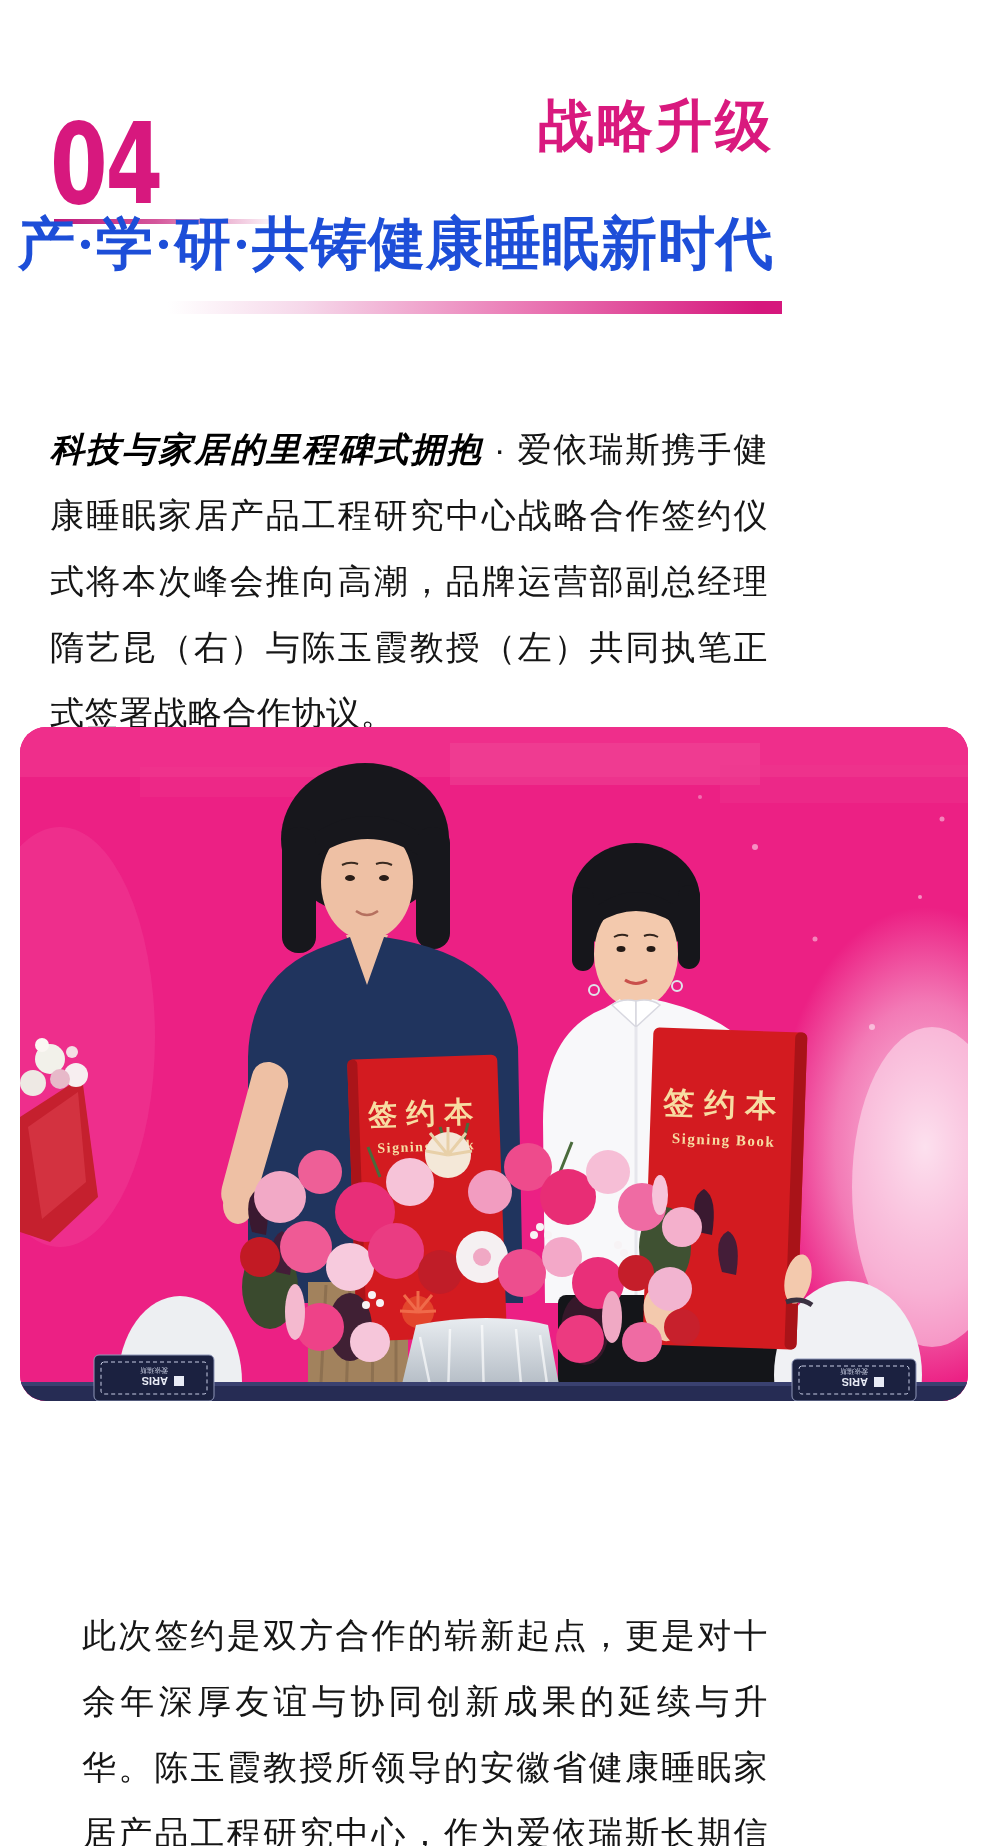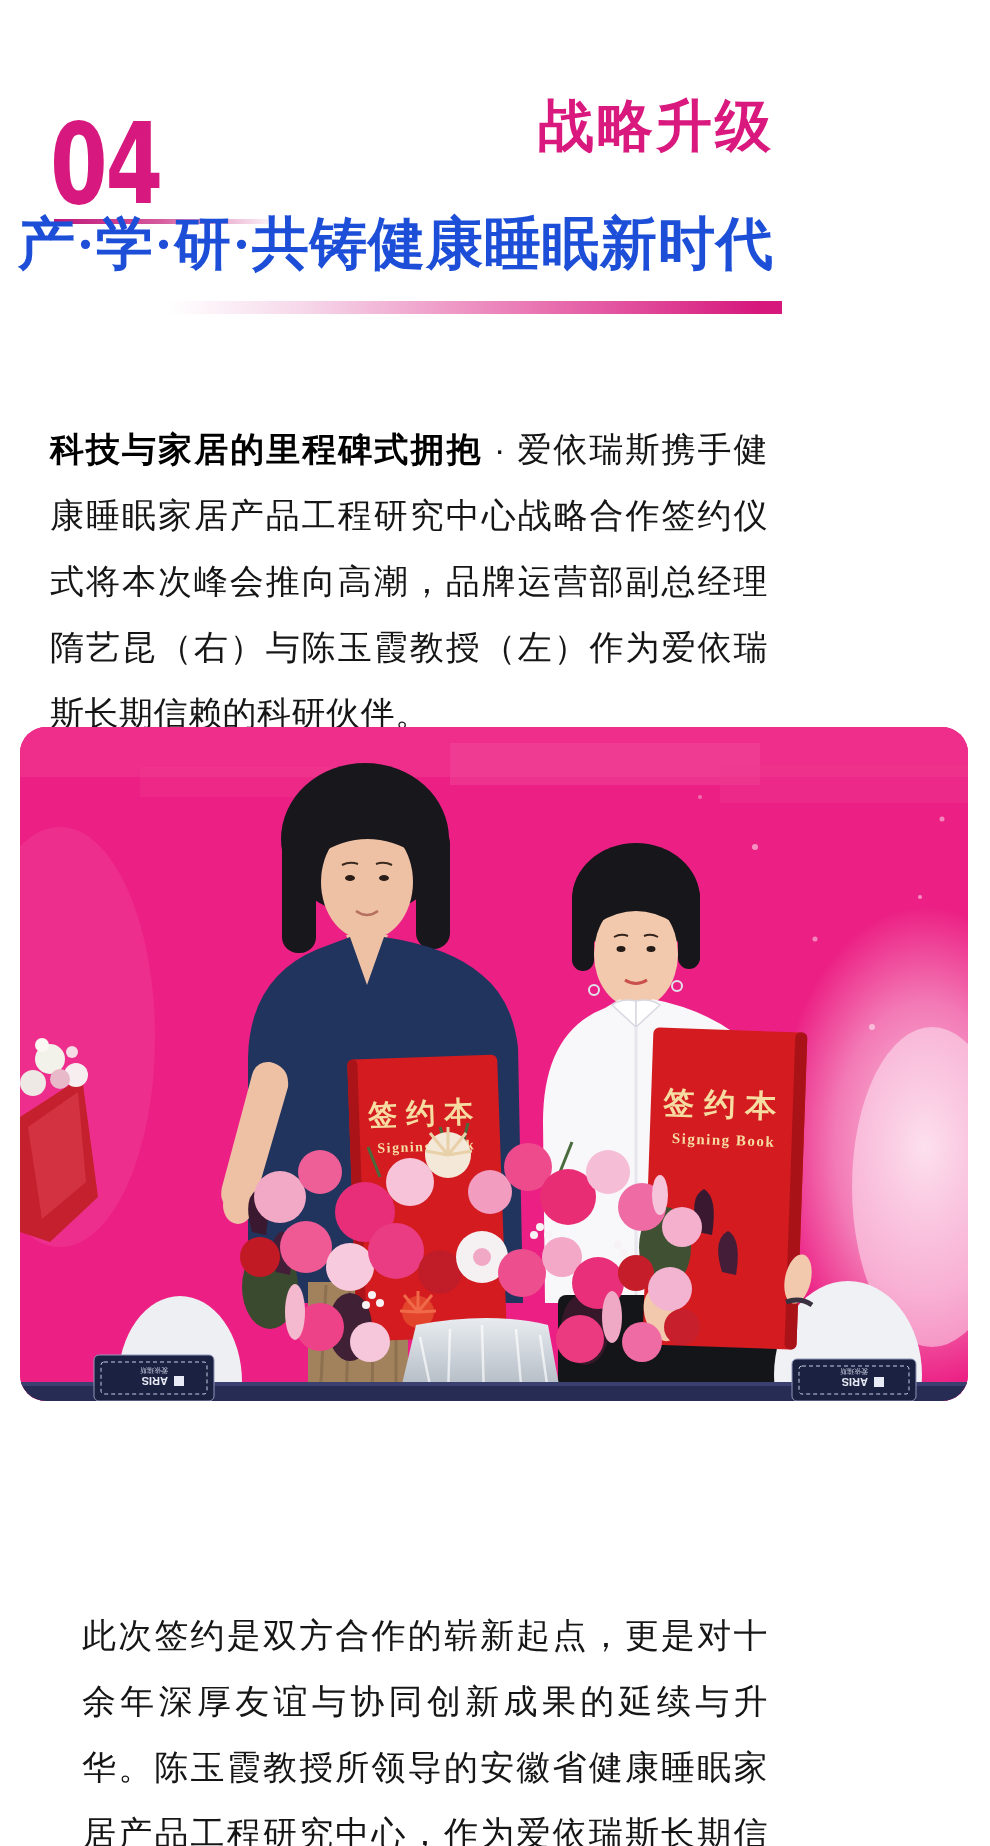--- a/index.html
+++ b/index.html
@@ -19,41 +19,41 @@
     font-family:"Liberation Serif","DejaVu Serif",serif;}
   .page-subtitle{position:absolute;right:40px;top:210px;font-size:57px;line-height:1.2;
     font-weight:700;color:#1d4ed8;letter-spacing:1px;white-space:nowrap;
     font-family:"Liberation Serif","DejaVu Serif",serif;}
   .title-bar{position:absolute;left:168px;right:32px;top:301px;height:13px;
     background:linear-gradient(90deg,rgba(255,255,255,0) 0%,#f6d8ea 22%,#ea7ab5 58%,#d6187d 96%);}
 
   
   .para{position:absolute;left:50px;right:46px;font-size:34px;line-height:66px;
     color:#161616;text-align:justify;letter-spacing:.5px;}
-  .para .lead{font-weight:700;color:#000;}
+  .para .lead{font-weight:700;color:#000;font-style:italic;}
   #para1{top:382px;}
   #para2{top:1568px;margin-left:32px;}
 
   
   .photo{position:absolute;left:20px;top:727px;width:948px;height:674px;
     border-radius:26px;overflow:hidden;background:#ec2084;}
   .photo svg{display:block;width:100%;height:100%;}
 </style>
 </head>
 <body>
 
 <div class="page">
 
   <div class="sec-num">04</div>
   <div class="num-underline"></div>
   <div class="page-title">战略升级</div>
   <div class="page-subtitle">产·学·研·共铸健康睡眠新时代</div>
   <div class="title-bar"></div>
 
-  <p class="para" id="para1"><span class="lead">科技与家居的里程碑式拥抱</span><span> · </span><span>爱依瑞斯携手健康睡眠家居产品工程研究中心战略合作签约仪式将本次峰会推向高潮，品牌运营部副总经理隋艺昆（右）与陈玉霞教授（左）作为爱依瑞斯长期信赖的科研伙伴。</span></p>
+  <p class="para" id="para1"><span class="lead">科技与家居的里程碑式拥抱</span><span> · </span><span>爱依瑞斯携手健康睡眠家居产品工程研究中心战略合作签约仪式将本次峰会推向高潮，品牌运营部副总经理隋艺昆（右）与陈玉霞教授（左）共同执笔正式签署战略合作协议。</span></p>
 
   <div class="photo">
     <svg viewBox="0 0 948 674" preserveAspectRatio="none">
       <defs>
         <linearGradient id="silverGrad" x1="0" y1="0" x2="0" y2="1">
           <stop offset="0" stop-color="#e8ecf0"></stop>
             <stop offset="1" stop-color="#a9b2bc"></stop>
         </linearGradient>
         <radialGradient id="glowGrad" cx="0.5" cy="0.5" r="0.5">
           <stop offset="0" stop-color="#fdebf4" stop-opacity="0.9"></stop>

